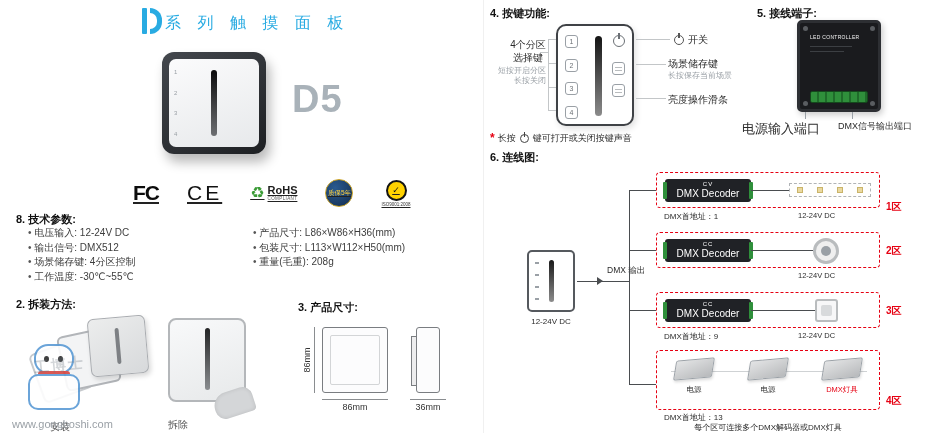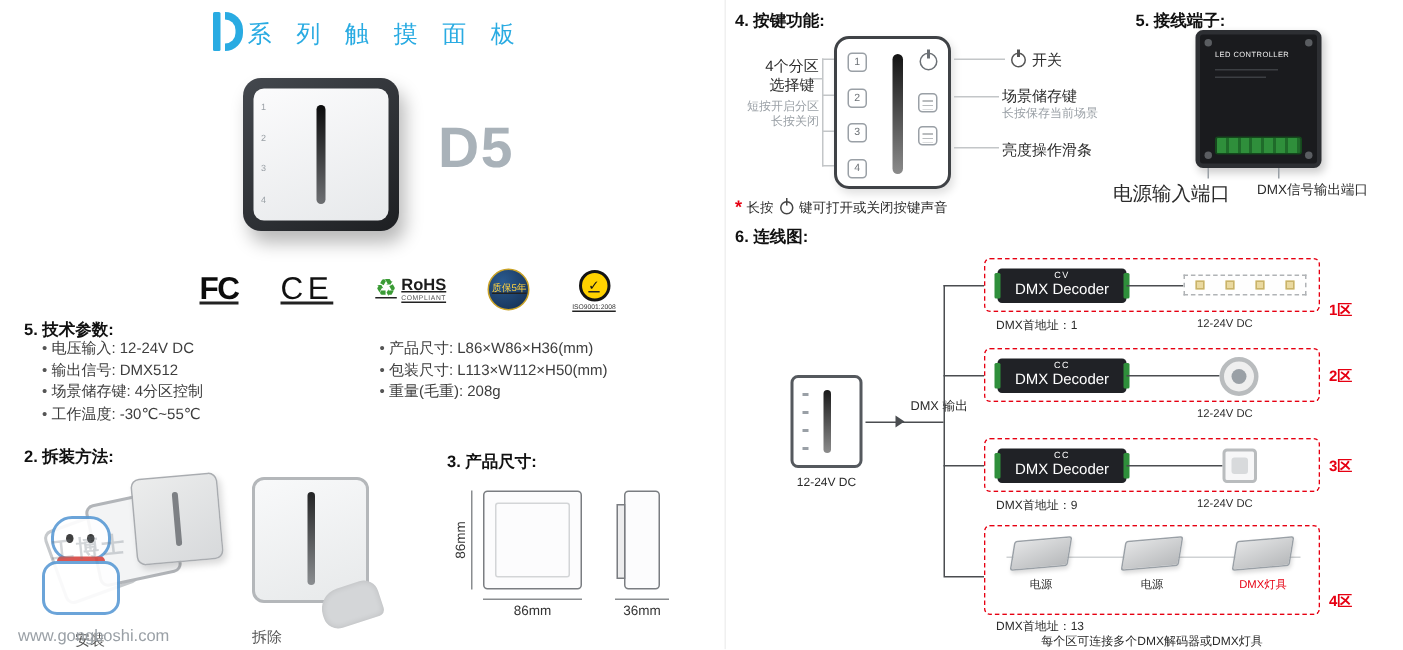--- a/index.html
+++ b/index.html
@@ -264,21 +264,21 @@
         <span class="rohs-sub">COMPLIANT</span>
       </span>
     </span>
     <span class="cert-warranty">质保5年</span>
     <span class="cert-iso">
       <span class="iso-circle">✓</span>
       <span class="iso-caption">ISO9001:2008</span>
     </span>
   </div>
 
-  <div class="abs h spec-h">5. 技术参数:</div>
+  <div class="abs h spec-h">8. 技术参数:</div>
   <ul class="abs spec-list spec-left">
     <li>电压输入: 12-24V DC</li>
     <li>输出信号: DMX512</li>
     <li>场景储存键: 4分区控制</li>
     <li>工作温度: -30℃~55℃</li>
   </ul>
   <ul class="abs spec-list spec-right">
     <li>产品尺寸: L86×W86×H36(mm)</li>
     <li>包装尺寸: L113×W112×H50(mm)</li>
     <li>重量(毛重): 208g</li>

